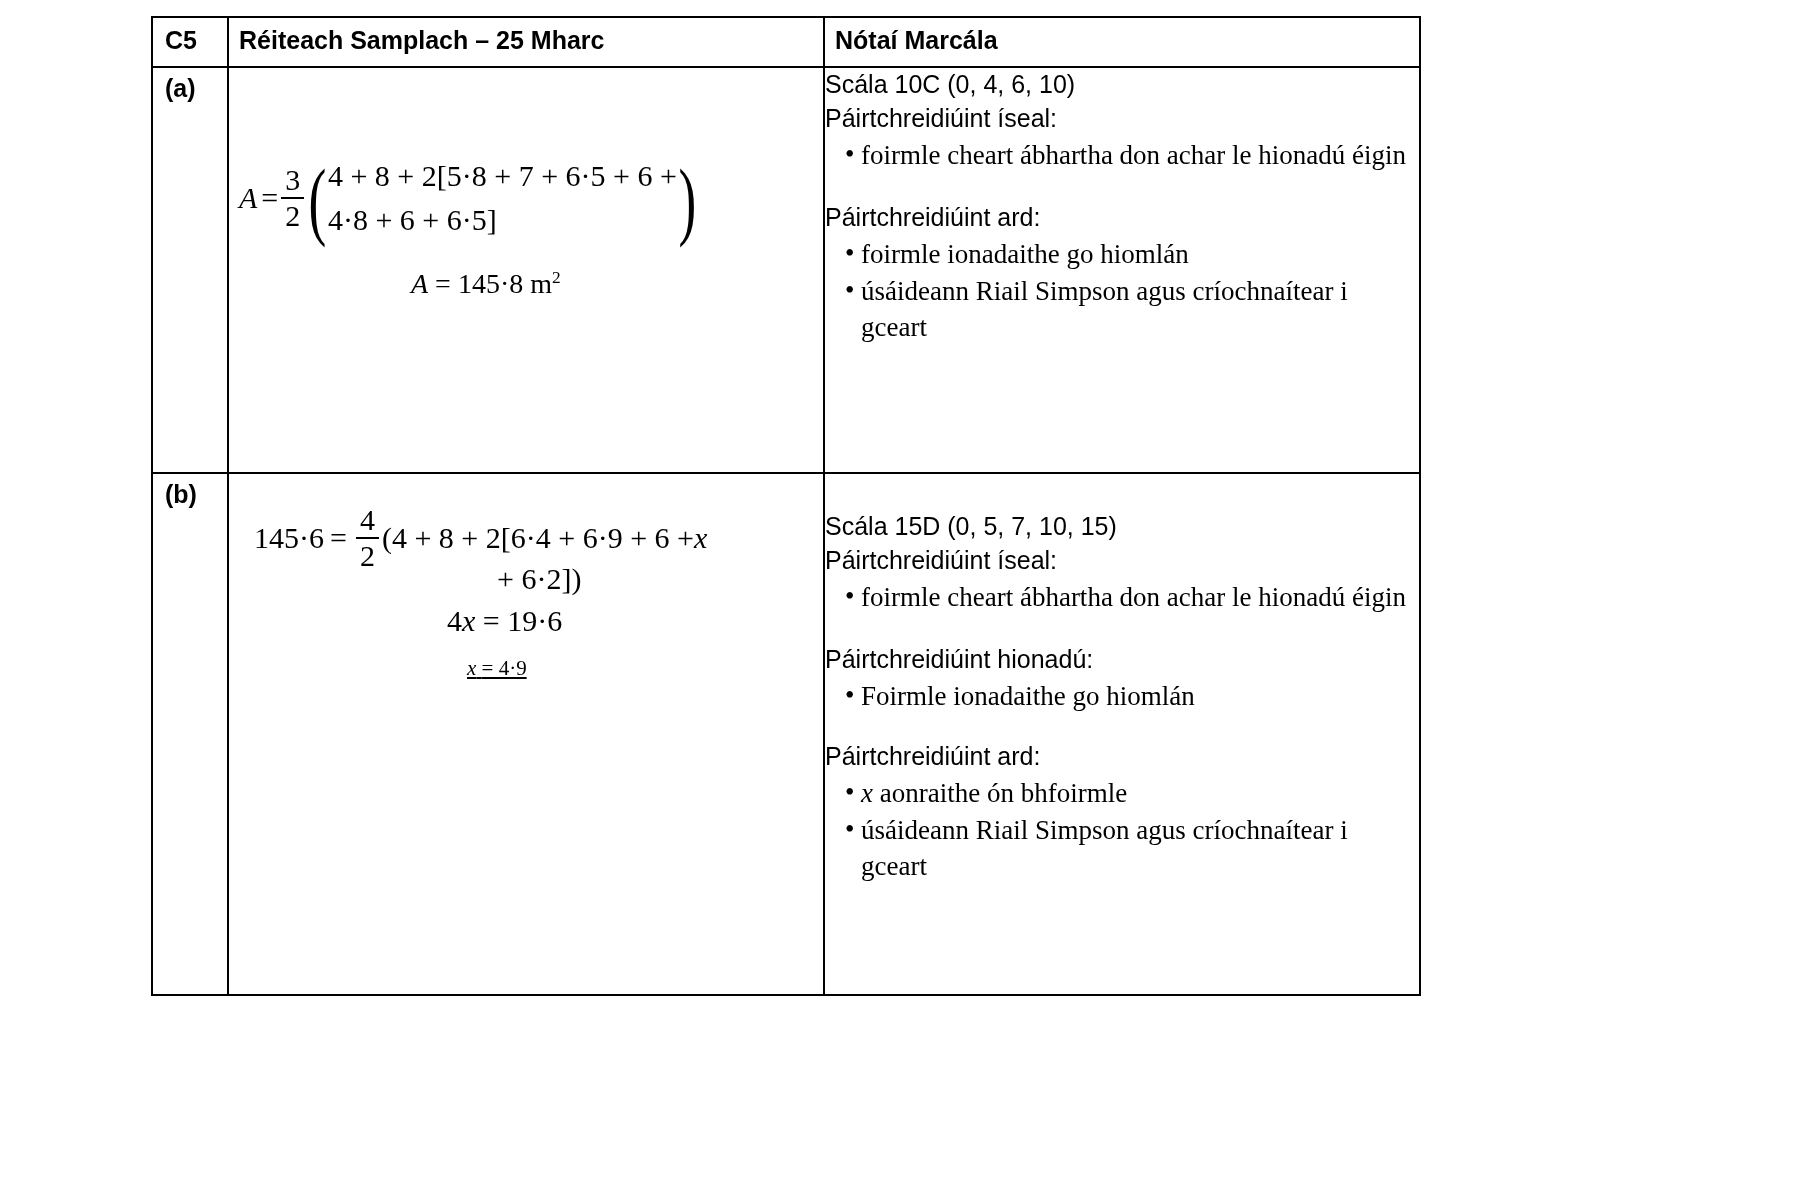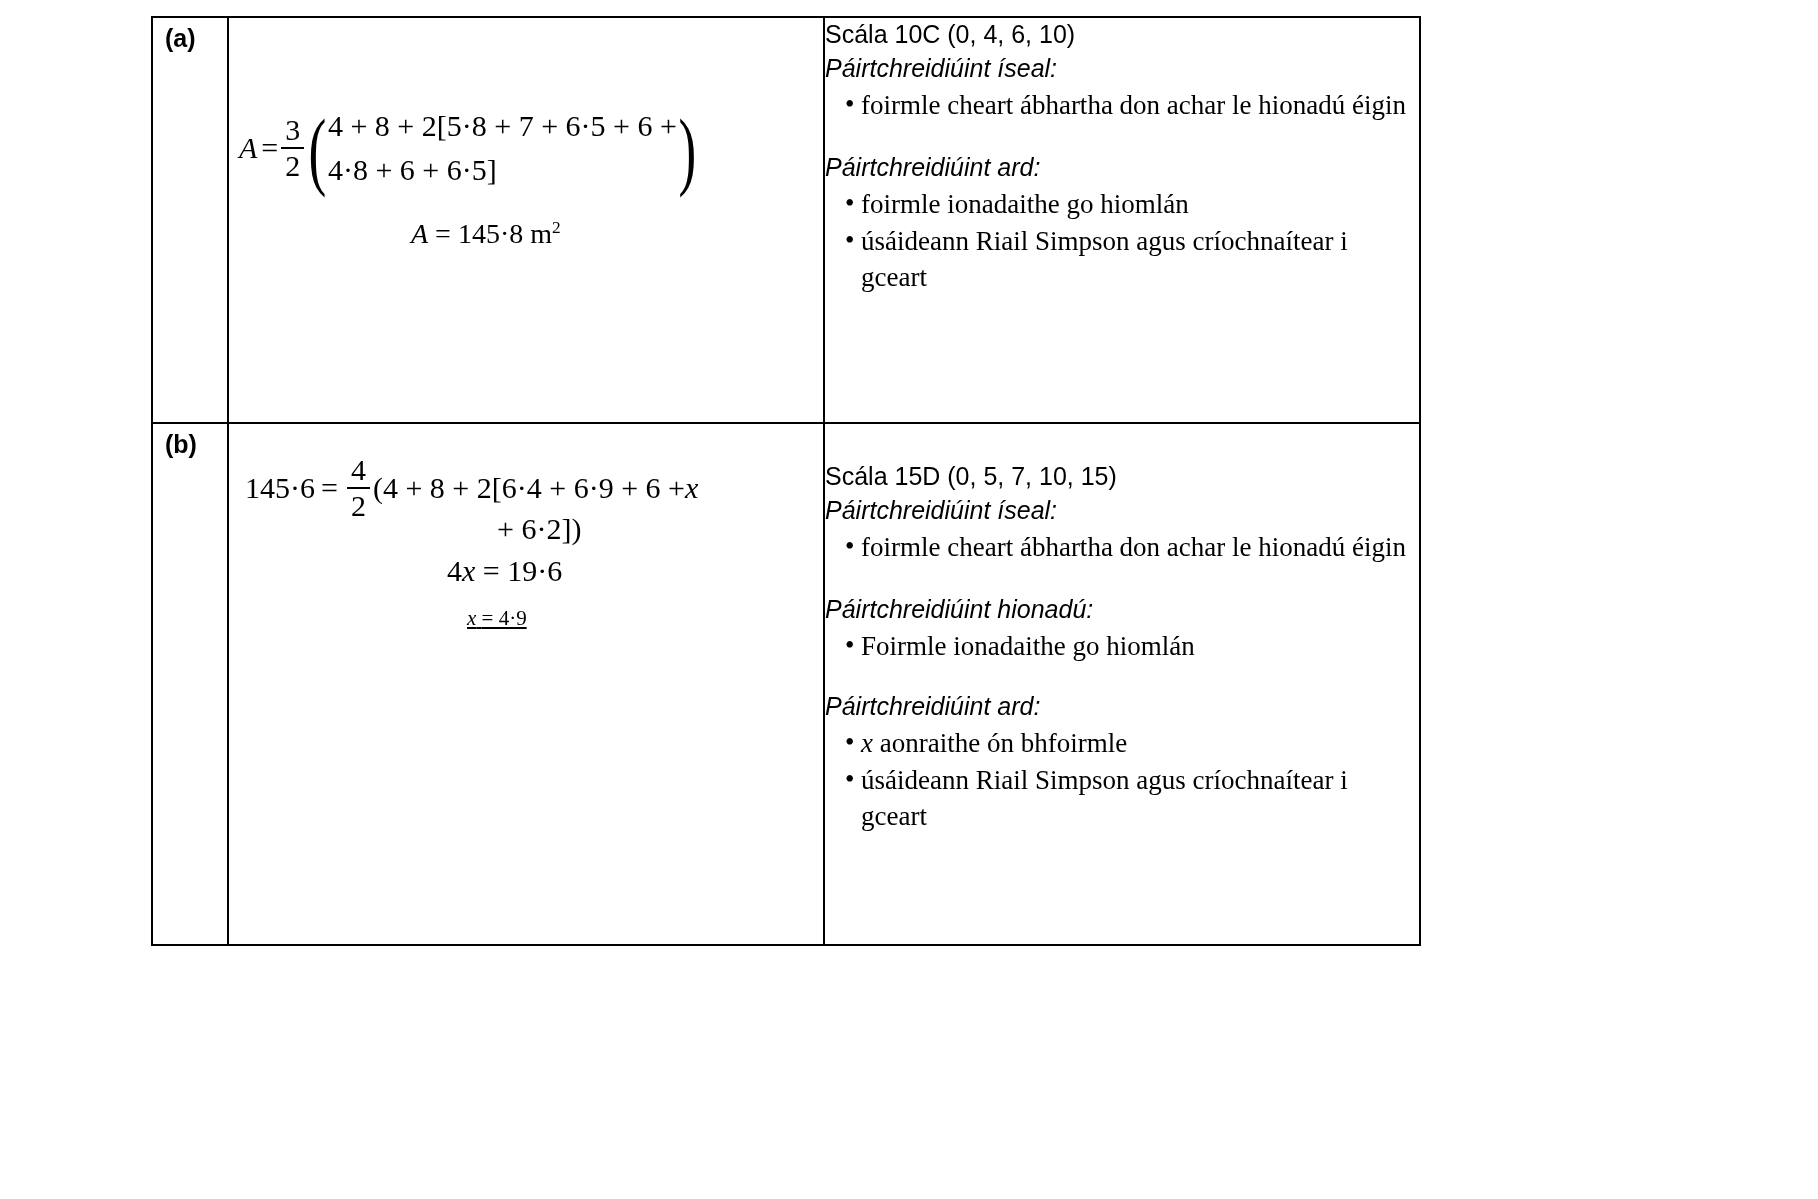--- a/index.html
+++ b/index.html
@@ -140,21 +140,21 @@
     line-height: 0;
   }
 
   
   .eq-block-b {
     position: relative;
     height: 260px;
   }
   .eq-b-line1 {
     position: absolute;
-    left: 16px;
+    left: 25px;
     top: 30px;
     display: flex;
     align-items: center;
     white-space: nowrap;
     font-size: 30px;
   }
   .eq-b-line2 {
     position: absolute;
     left: 268px;
     top: 88px;
@@ -184,21 +184,20 @@
   .row-b .cell-notes { padding-top: 36px; }
 
   .scale-title {
     font-weight: normal;
     font-size: 25px;
     line-height: 1.28;
     margin: 0 0 2px 0;
     white-space: nowrap;
   }
   .credit-head {
-    font-style: italic;
     font-size: 25px;
     line-height: 1.28;
     margin: 0 0 4px 0;
     white-space: nowrap;
   }
   ul.bullets {
     list-style: none;
     margin: 0 0 0 0;
     padding: 0;
   }
@@ -230,20 +229,31 @@
 <div class="page">
 
   <table class="scheme-table">
     <colgroup>
       <col class="c-label">
       <col class="c-solution">
       <col class="c-notes">
     </colgroup>
     <tbody>
 
+      <tr class="hdr">
+        <td>
+          <div class="hdr-text label">C5</div>
+        </td>
+        <td>
+          <div class="hdr-text">Réiteach Samplach – 25 Mharc</div>
+        </td>
+        <td>
+          <div class="hdr-text">Nótaí Marcála</div>
+        </td>
+      </tr>
 
       <tr class="row-a">
         <td class="cell-label">
           <div class="part-label">(a)</div>
         </td>
 
         <td class="cell-solution">
           <div class="eq-block-a math">
 
             <div class="eq-line1">

